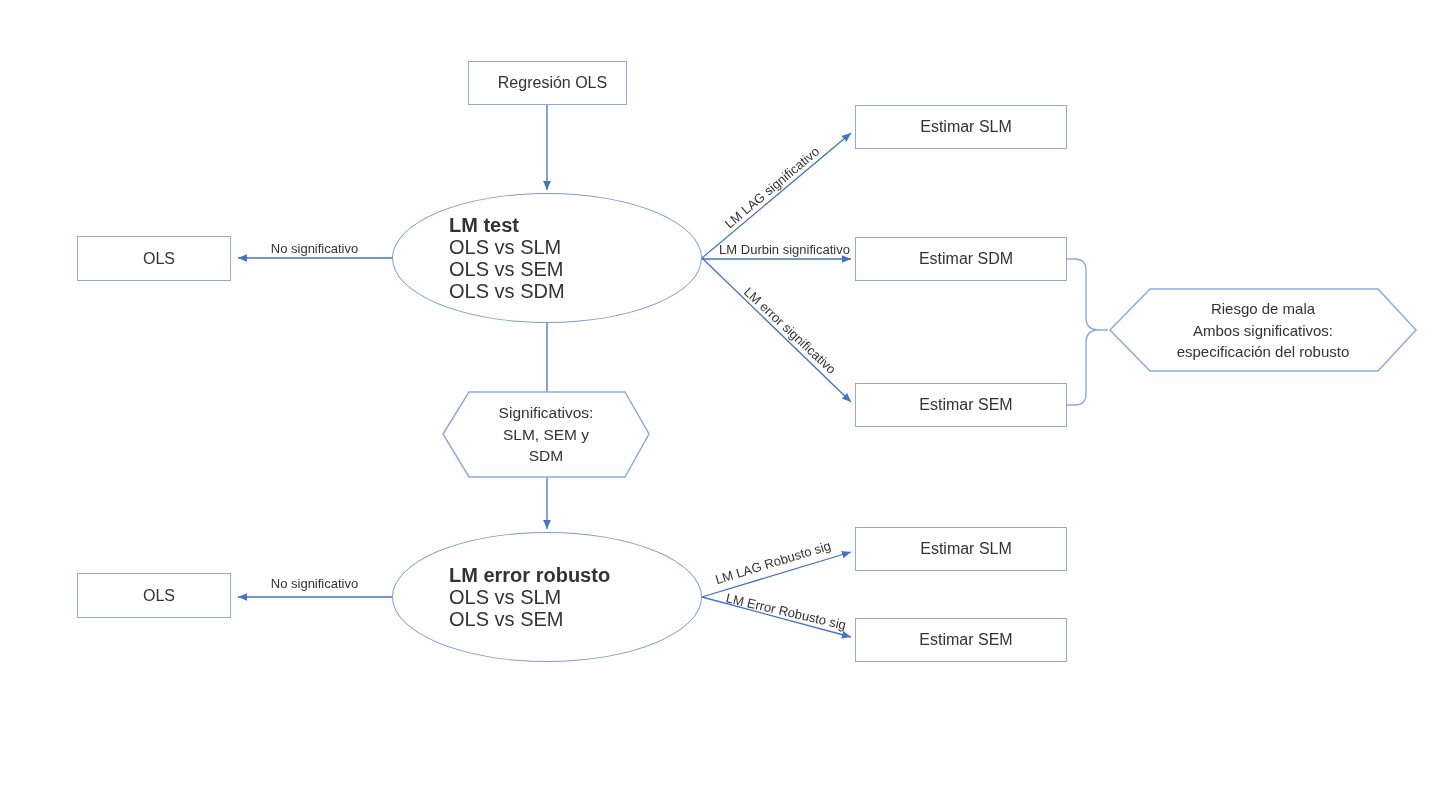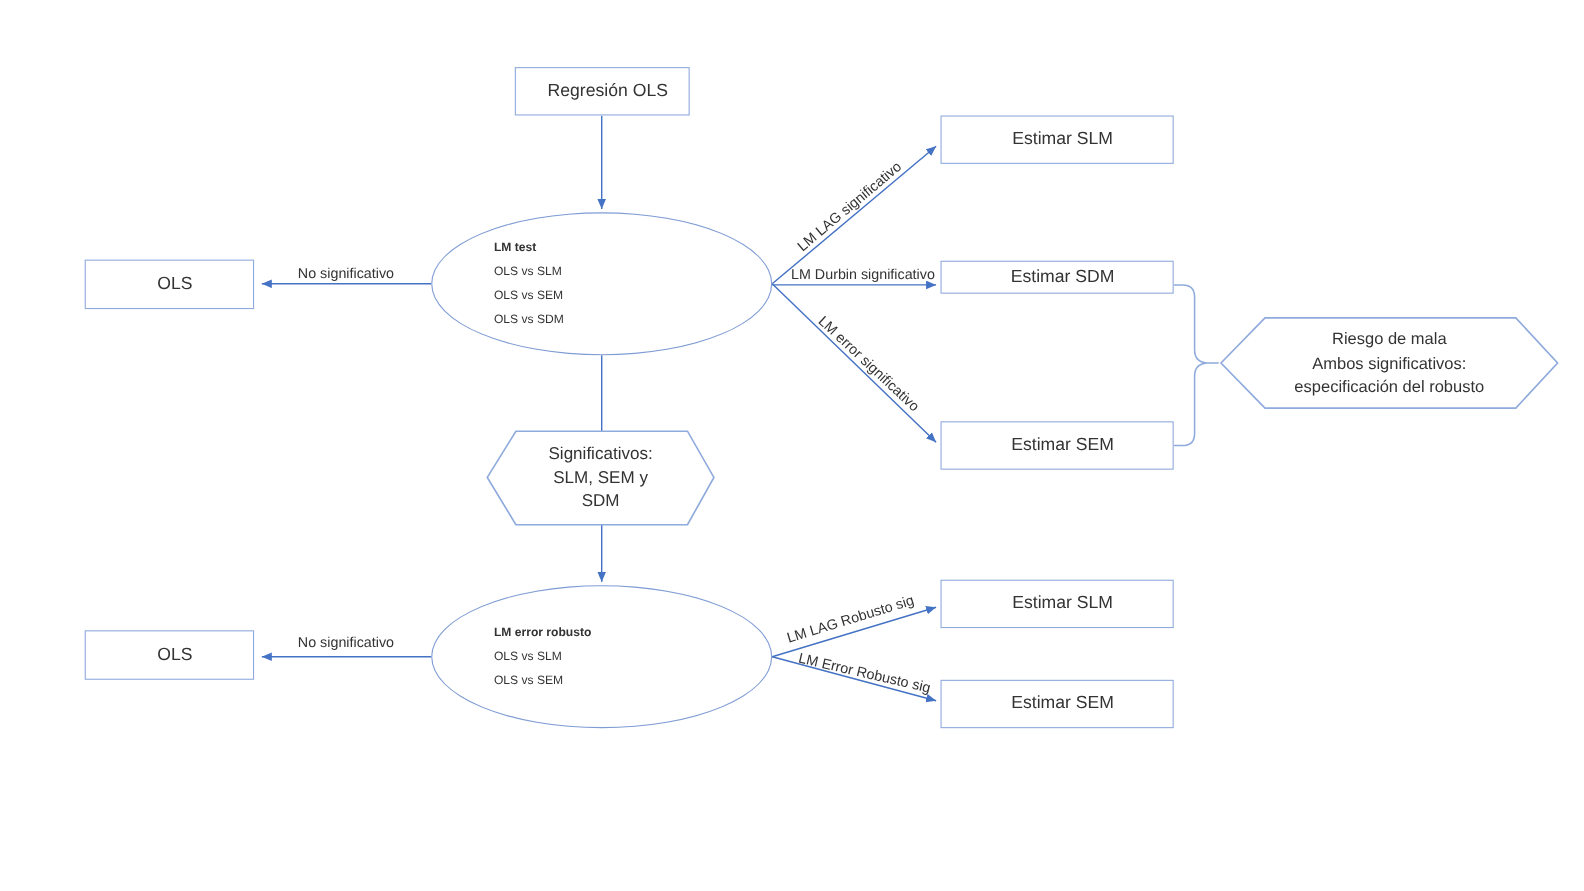--- a/index.html
+++ b/index.html
@@ -11,21 +11,21 @@
     overflow:hidden;
   }
   .layer { position:absolute; left:0; top:0; width:1440px; height:810px; }
   .layer line { stroke:var(--arrow,#4472c4); stroke-width:1.3; }
   .layer .brace { stroke:var(--shape-border,#8faadc); stroke-width:1.4; fill:none; }
   .layer polygon { fill:#ffffff; stroke:var(--shape-border,#8faadc); stroke-width:1.5; }
   #arrowhead path { fill:var(--arrow,#4472c4); }
   .node { position:absolute; display:flex; align-items:center; justify-content:center; background:#ffffff; }
   .rect { border:1.5px solid var(--shape-border,#8faadc); font-size:16px;padding-left:10px; }
   .ellipse { border:1.3px solid var(--ellipse-border,#7f9cd4); border-radius:50%; justify-content:flex-start; }
-  .etext { padding-left:56px; font-size:11px; line-height:22px; }
+  .etext { padding-left:56px; font-size:20px; line-height:22px; }
   .bold { font-weight:bold; }
   .hex-text { position:absolute; text-align:center; font-size:15.5px; line-height:21.5px; }
   .edge-label { position:absolute; font-size:13px; text-align:center; white-space:nowrap; }
   .rot { transform-origin:center center; }
 </style>
 </head>
 <body>
 
 <div class="canvas">
 
@@ -58,21 +58,21 @@
   </div>
 
   <div class="node rect" style="left:77px; top:236px; width:154px; height:45px;">
     <span>OLS</span>
   </div>
 
   <div class="node rect" style="left:855px; top:105px; width:212px; height:44px;">
     <span>Estimar SLM</span>
   </div>
 
-  <div class="node rect" style="left:855px; top:237px; width:212px; height:30px;">
+  <div class="node rect" style="left:855px; top:237px; width:212px; height:44px;">
     <span>Estimar SDM</span>
   </div>
 
   <div class="node rect" style="left:855px; top:383px; width:212px; height:44px;">
     <span>Estimar SEM</span>
   </div>
 
   <div class="node rect" style="left:77px; top:573px; width:154px; height:45px;">
     <span>OLS</span>
   </div>

